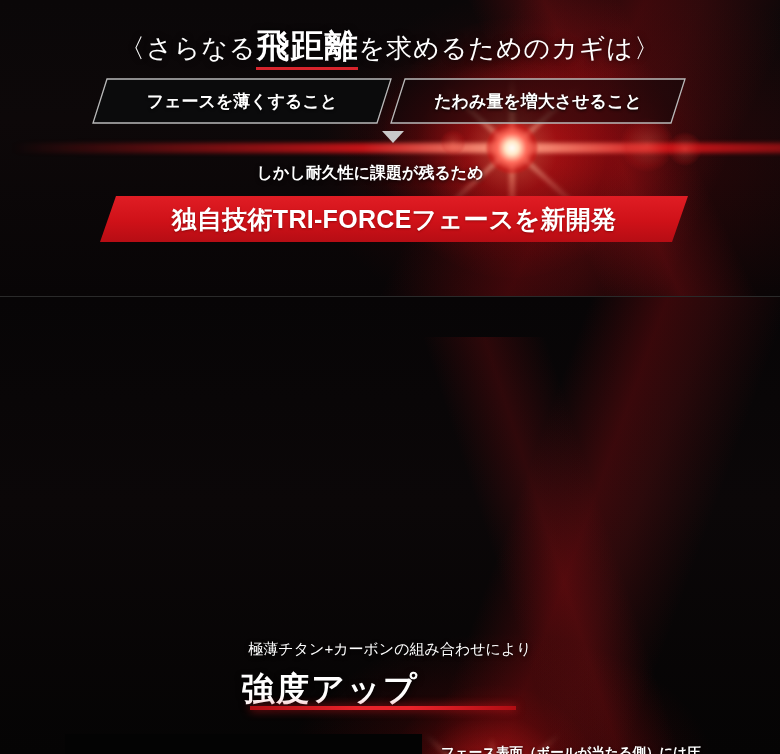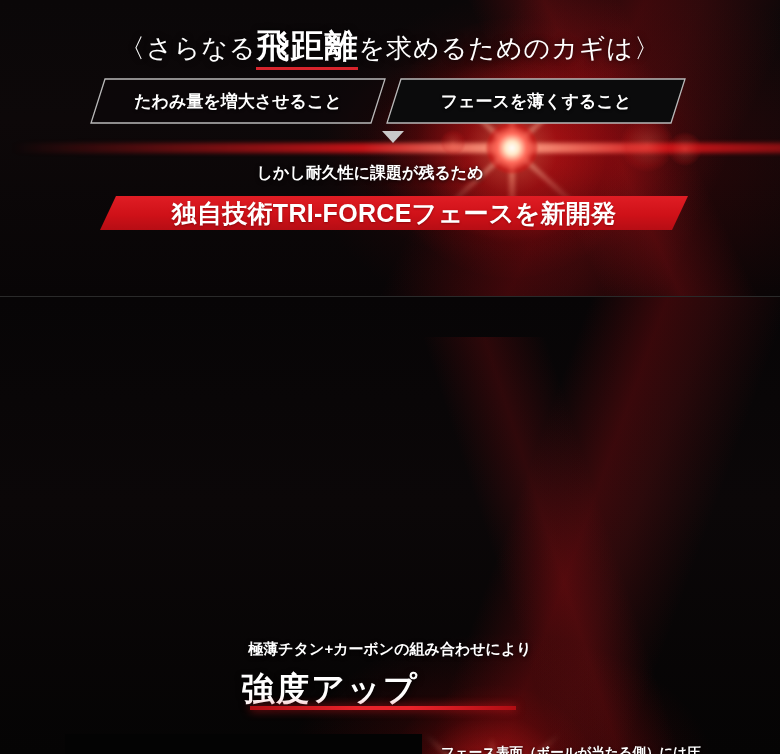--- a/index.html
+++ b/index.html
@@ -55,41 +55,41 @@
   .hex2{width:296px;margin-left:-2px;}
   .hexbox svg{position:absolute;left:0;top:0;}
   .hexbox .lbl{position:relative;z-index:3;font-size:17px;font-weight:700;color:#fff;
         text-shadow:0 1px 3px rgba(0,0,0,.95);white-space:nowrap;}
 
   .downarrow{position:absolute;left:382px;top:131px;width:0;height:0;z-index:6;
         border-left:11px solid transparent;border-right:11px solid transparent;border-top:12px solid #c9c9c9;}
   .sublead{position:absolute;left:0;top:163px;width:740px;text-align:center;z-index:6;
         font-size:16px;font-weight:700;color:#fff;text-shadow:0 1px 4px rgba(0,0,0,.95);white-space:nowrap;}
 
-  .redbanner{position:absolute;left:100px;top:196px;width:588px;height:34px;z-index:6;
+  .redbanner{position:absolute;left:100px;top:196px;width:588px;height:46px;z-index:6;
         background:linear-gradient(180deg,#e01d24 0%,#cf1118 55%,#b60d14 100%);
         -webkit-clip-path:polygon(16px 0,100% 0,calc(100% - 16px) 100%,0 100%);
         clip-path:polygon(16px 0,100% 0,calc(100% - 16px) 100%,0 100%);
         display:flex;align-items:center;justify-content:center;
         box-shadow:0 0 22px rgba(200,15,20,.55);}
   .redbanner .t{font-size:25px;font-weight:700;color:#fff;letter-spacing:.3px;white-space:nowrap;
         text-shadow:0 1px 2px rgba(90,0,0,.5);}
 
   
   .sec2{position:absolute;left:0;top:297px;width:780px;height:457px;overflow:hidden;
         background:
           radial-gradient(ellipse 300px 200px at 500px 480px, rgba(160,10,14,.35), rgba(0,0,0,0) 72%),
           linear-gradient(180deg,#070506 0%,#0b0708 45%,#050404 100%);}
   .sec2 .beam{position:absolute;left:390px;top:0px;width:420px;height:470px;
         background:linear-gradient(110deg, rgba(0,0,0,0) 34%, rgba(170,14,20,.30) 47%, rgba(215,25,30,.16) 55%, rgba(0,0,0,0) 68%);}
   .sec2 .beam2{position:absolute;left:300px;top:40px;width:480px;height:420px;
         background:linear-gradient(72deg, rgba(0,0,0,0) 42%, rgba(180,16,22,.22) 52%, rgba(0,0,0,0) 62%);}
 
   .kicker{position:absolute;left:0;top:343px;width:780px;text-align:center;z-index:6;
-        font-size:15px;font-weight:700;color:#fff;text-shadow:0 1px 4px rgba(0,0,0,.95);white-space:nowrap;}
+        font-size:15px;font-weight:400;color:#fff;text-shadow:0 1px 4px rgba(0,0,0,.95);white-space:nowrap;}
   .bigtitle{position:absolute;left:0;top:370px;width:660px;text-align:center;z-index:6;
         font-size:33px;font-weight:700;color:#fff;letter-spacing:2px;
         text-shadow:0 2px 6px rgba(0,0,0,.95);white-space:nowrap;}
   .redrule{position:absolute;left:250px;top:409px;width:266px;height:4px;z-index:6;
         background:linear-gradient(90deg,#b00d13,#e8232a 40%,#e8232a 60%,#b00d13);
         box-shadow:0 0 10px rgba(225,25,30,.8);}
 
   
   .figure{position:absolute;left:65px;top:437px;width:357px;height:180px;z-index:5;
         background:#030303;overflow:hidden;}
@@ -118,31 +118,31 @@
     </div>
     <div class="ghost" style="left:620px;top:118px;width:54px;height:54px;"></div>
     <div class="ghost" style="left:668px;top:132px;width:34px;height:34px;"></div>
     <div class="ghost" style="left:440px;top:130px;width:26px;height:26px;"></div>
 
     <div class="headline">
       <span class="brk">〈さらなる</span><span class="em"><span>飛距離</span><span class="ul"></span></span><span class="brk">を求めるためのカギは〉</span>
     </div>
 
     <div class="hexrow">
+      <div class="hexbox hex1">
+        <svg width="300" height="46" viewBox="0 0 300 46" aria-hidden="true">
+          <polygon points="15,1 299,1 285,45 1,45" fill="#0b0b0c" stroke="#b9b9b9" stroke-width="1.3"></polygon>
+        </svg>
+        <span class="lbl">フェースを薄くすること</span>
+      </div>
       <div class="hexbox hex2">
         <svg width="296" height="46" viewBox="0 0 296 46" aria-hidden="true">
           <polygon points="15,1 295,1 281,45 1,45" fill="rgba(12,8,9,0.55)" stroke="#b9b9b9" stroke-width="1.3"></polygon>
         </svg>
         <span class="lbl">たわみ量を増大させること</span>
-      </div>
-      <div class="hexbox hex1">
-        <svg width="300" height="46" viewBox="0 0 300 46" aria-hidden="true">
-          <polygon points="15,1 299,1 285,45 1,45" fill="#0b0b0c" stroke="#b9b9b9" stroke-width="1.3"></polygon>
-        </svg>
-        <span class="lbl">フェースを薄くすること</span>
       </div>
     </div>
 
     <div class="downarrow"></div>
 
     <div class="sublead">しかし耐久性に課題が残るため</div>
 
     <div class="redbanner">
       <span class="t">独自技術TRI-FORCEフェースを新開発</span>
     </div>

